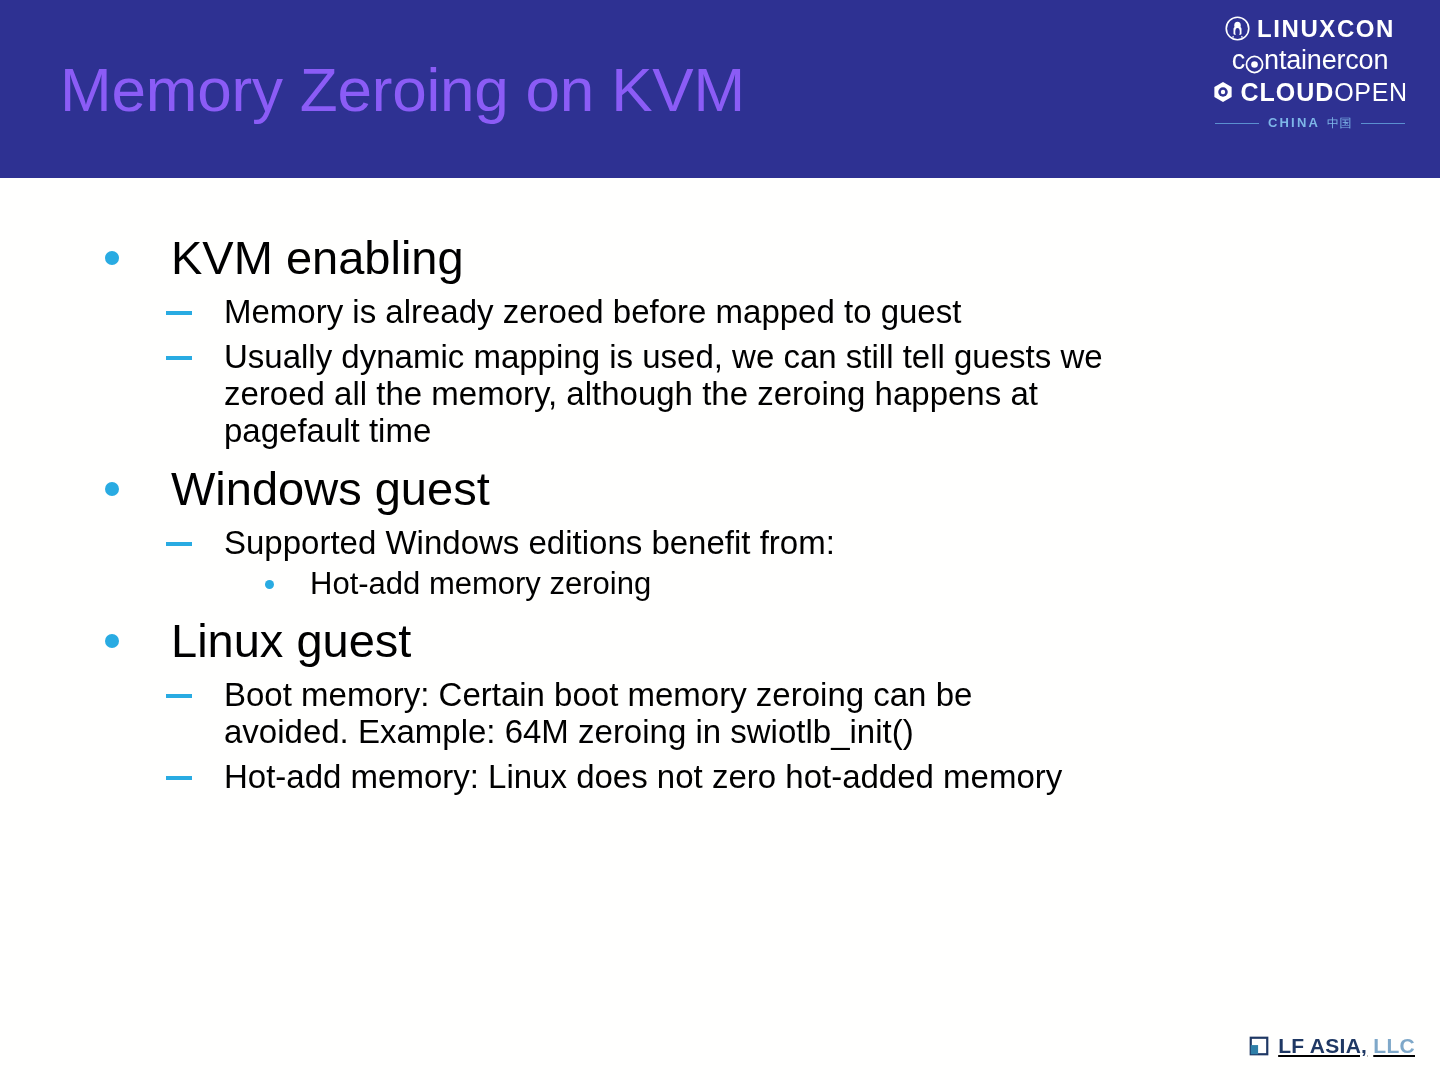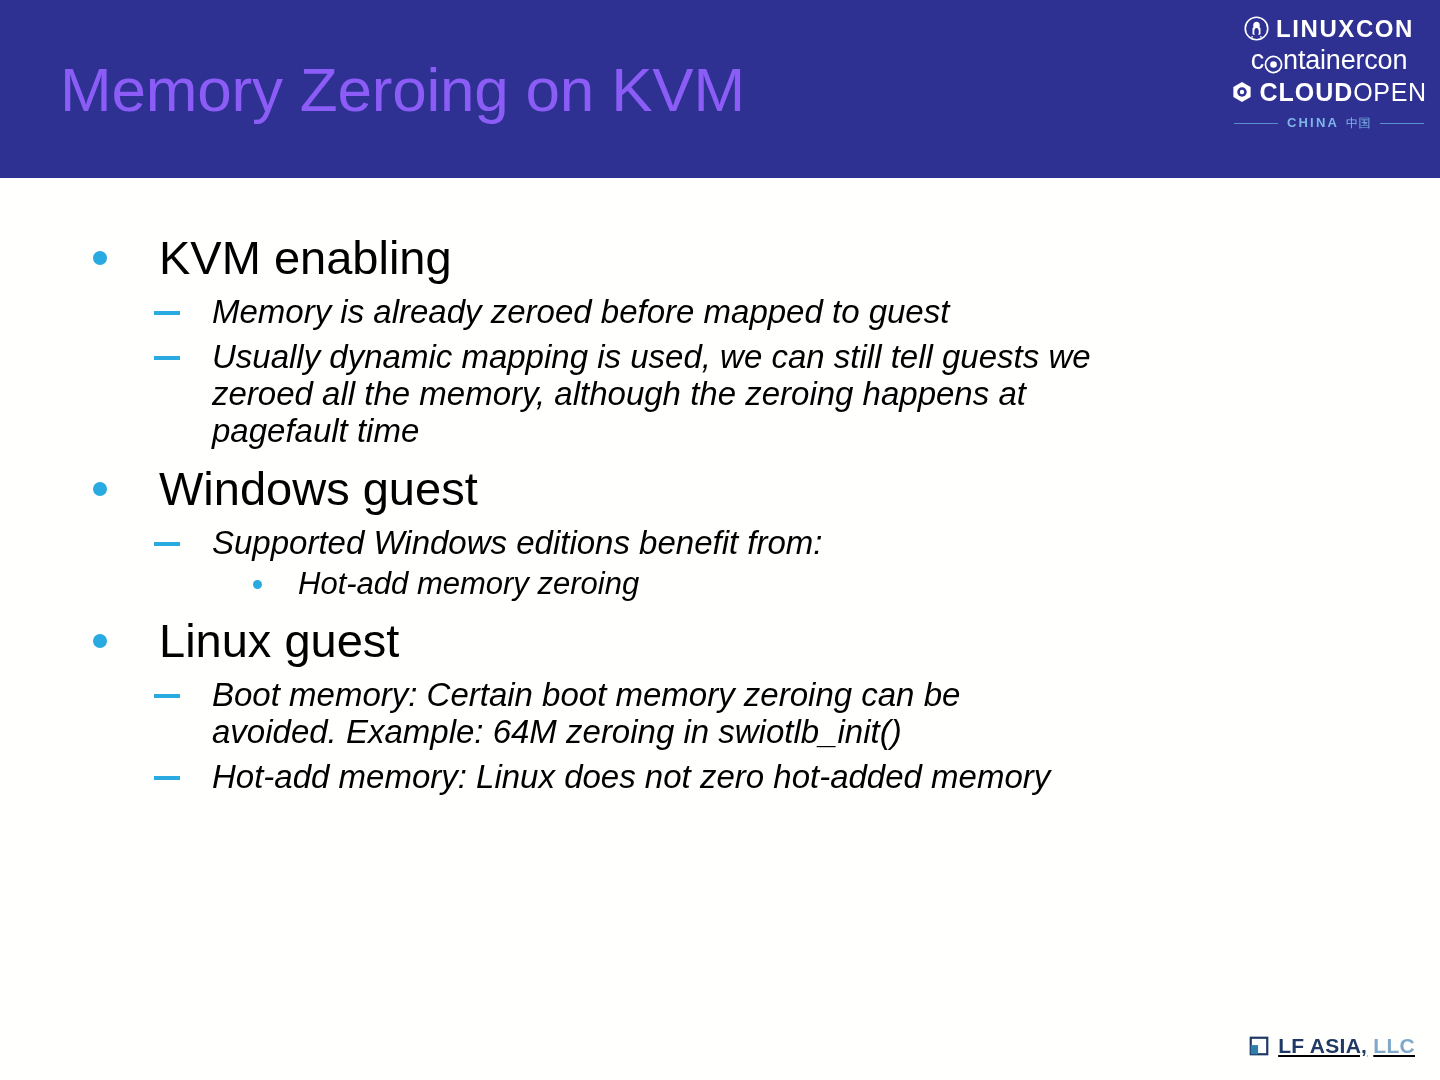--- a/index.html
+++ b/index.html
@@ -36,21 +36,21 @@
     line-height: 70px;
     color: #8b5cf6;
     font-weight: 400;
     letter-spacing: -0.2px;
     white-space: nowrap;
   }
 
   
   #conf-logo {
     position: absolute;
-    right: 15px;
+    right: 34px;
     top: 16px;
     width: 192px;
     text-align: center;
     color: #ffffff;
   }
   .logo-row {
     display: flex;
     align-items: center;
     justify-content: center;
   }
@@ -119,21 +119,21 @@
   }
   .china-cjk {
     font-size: 12px;
     letter-spacing: 0.5px;
     font-weight: normal;
   }
 
   
   #content {
     position: absolute;
-    left: 4px;
+    left: 16px;
     top: 178px;
     width: 1152px;
   }
 
   ul.lvl {
     list-style: none;
     margin: 0;
     padding: 0;
   }
 
@@ -186,21 +186,21 @@
   li.l3 > .bullet {
     position: absolute;
     left: 42px;
     top: 14px;
     width: 9px;
     height: 9px;
     border-radius: 50%;
     background: #29ABE2;
   }
 
-  ul.sub   { padding-left: 120px; font-style: italic; }
+  ul.sub   { padding-left: 120px; }
   ul.sub2  { padding-left: 87px; }
 
   
   #content > ul.lvl > li.item:first-child { margin-top: 52px; }
 
   .wrapbox { max-width: 1010px; }
 
   
   #footer-logo {
     position: absolute;

